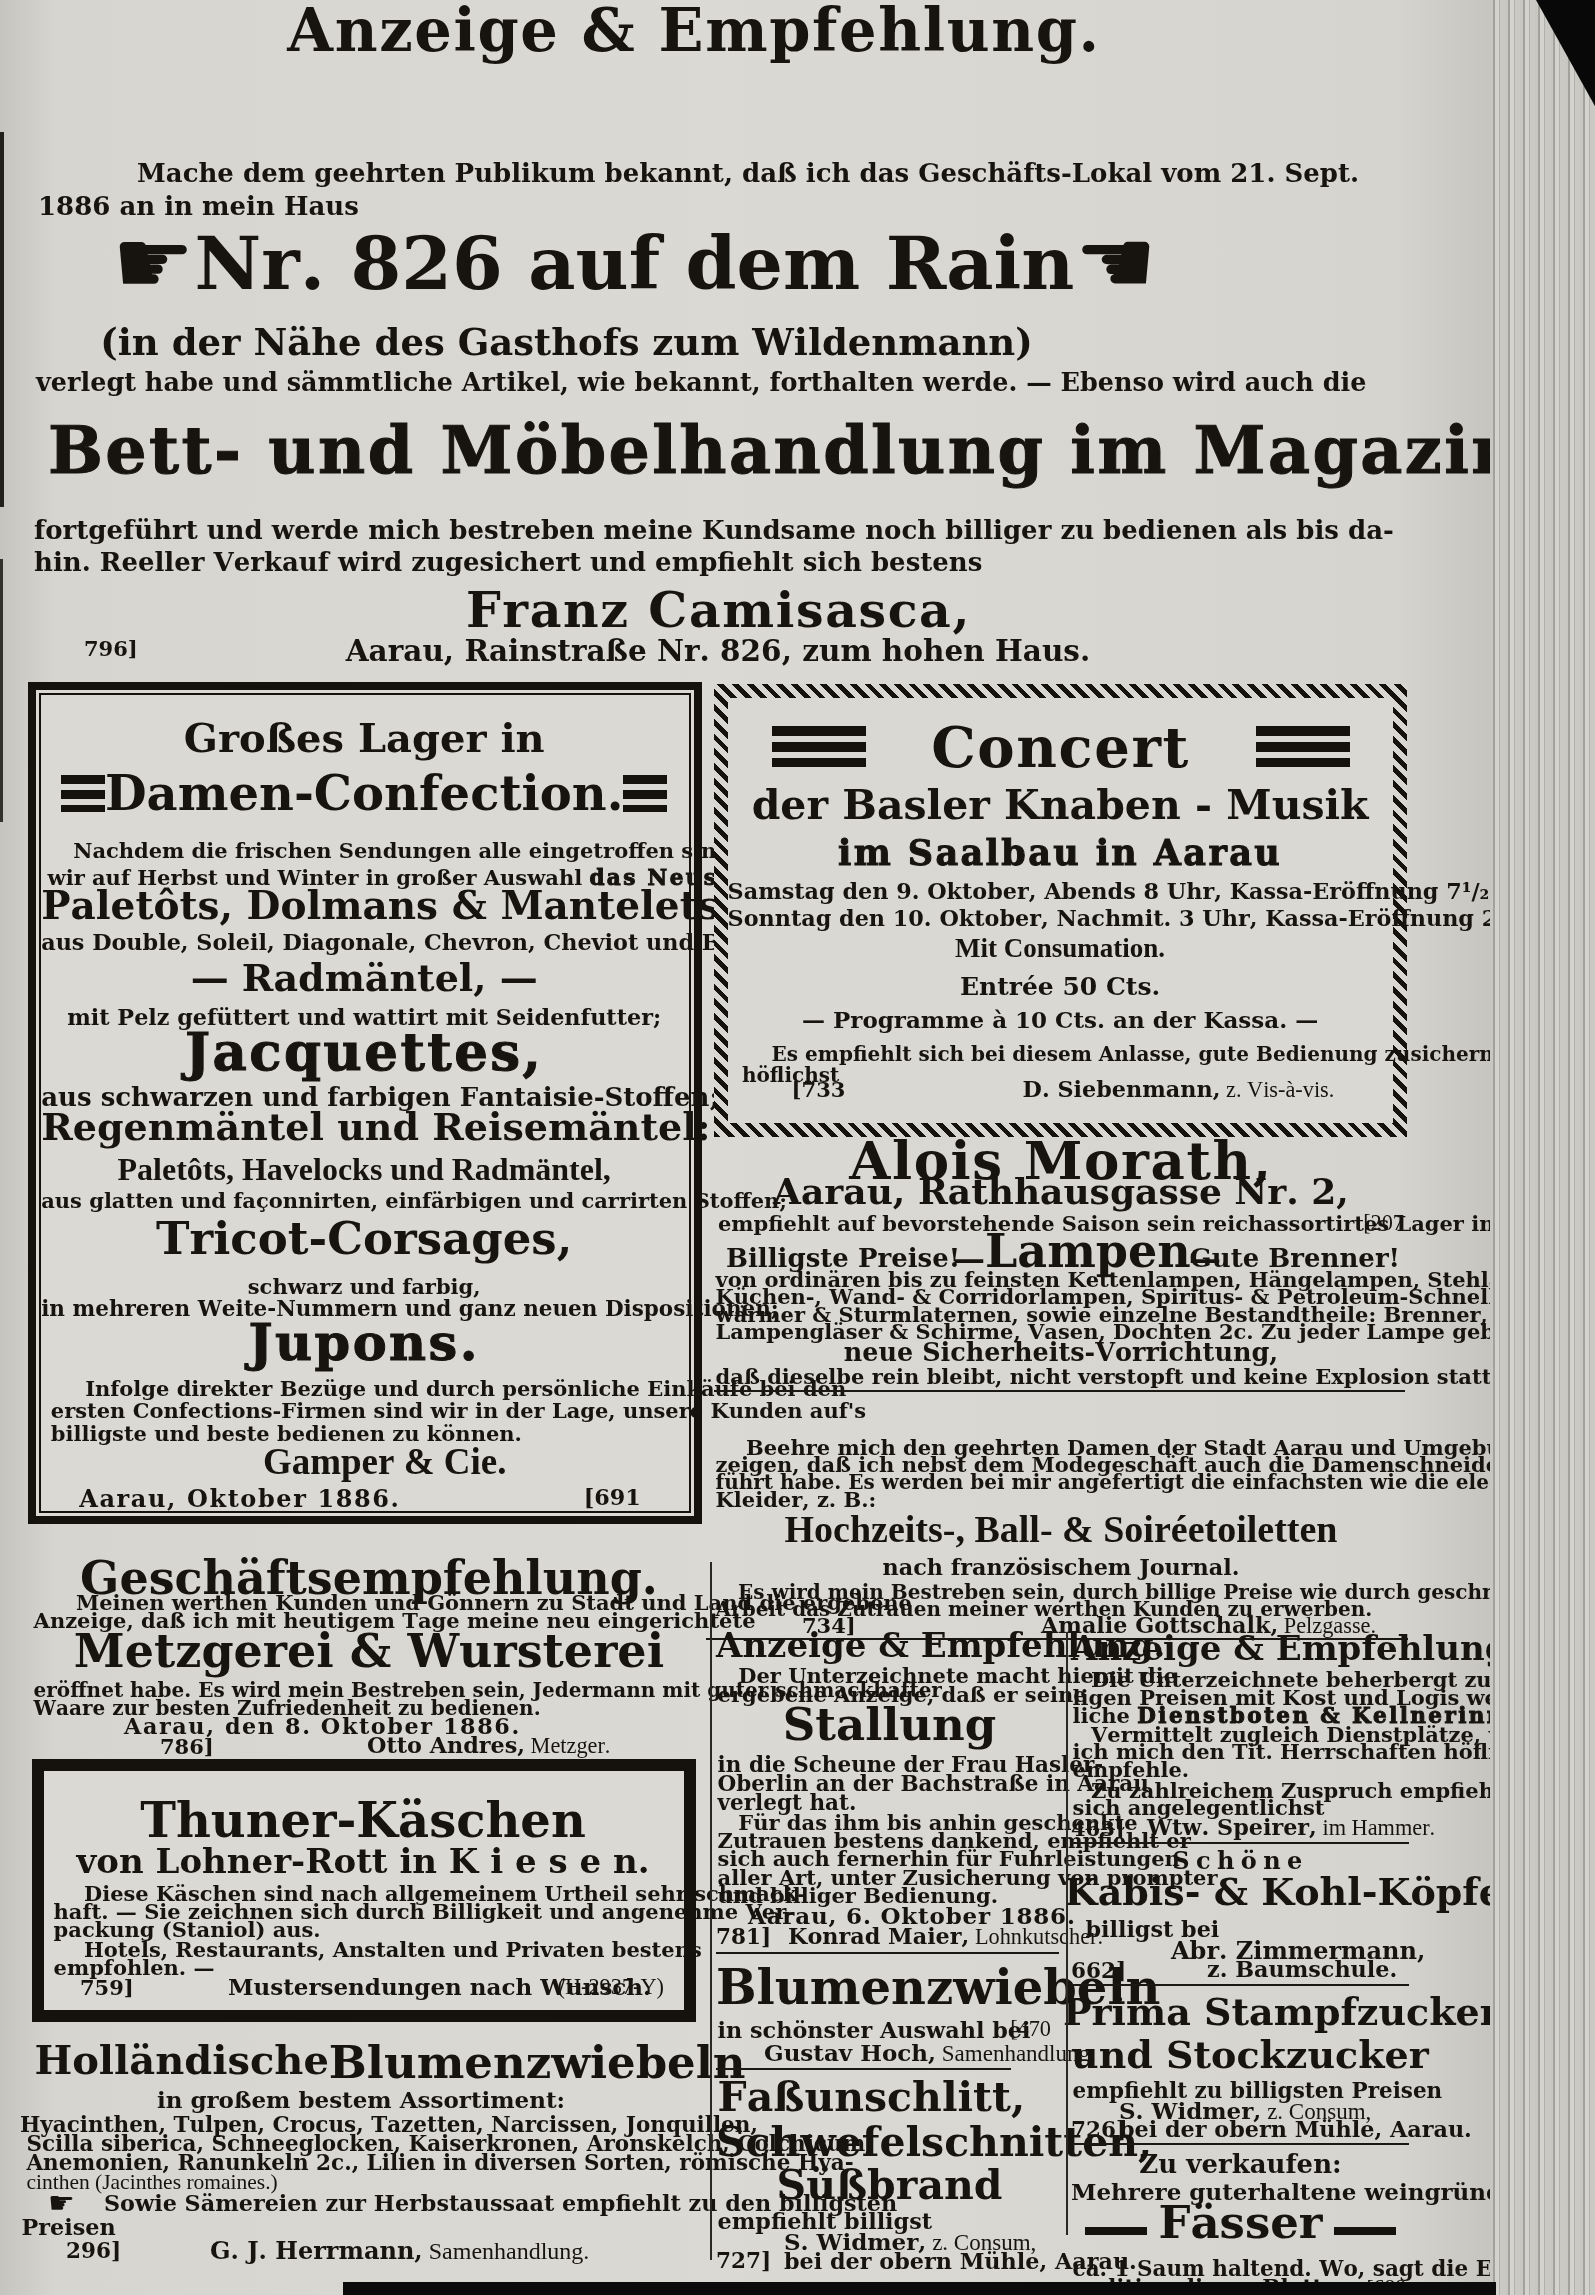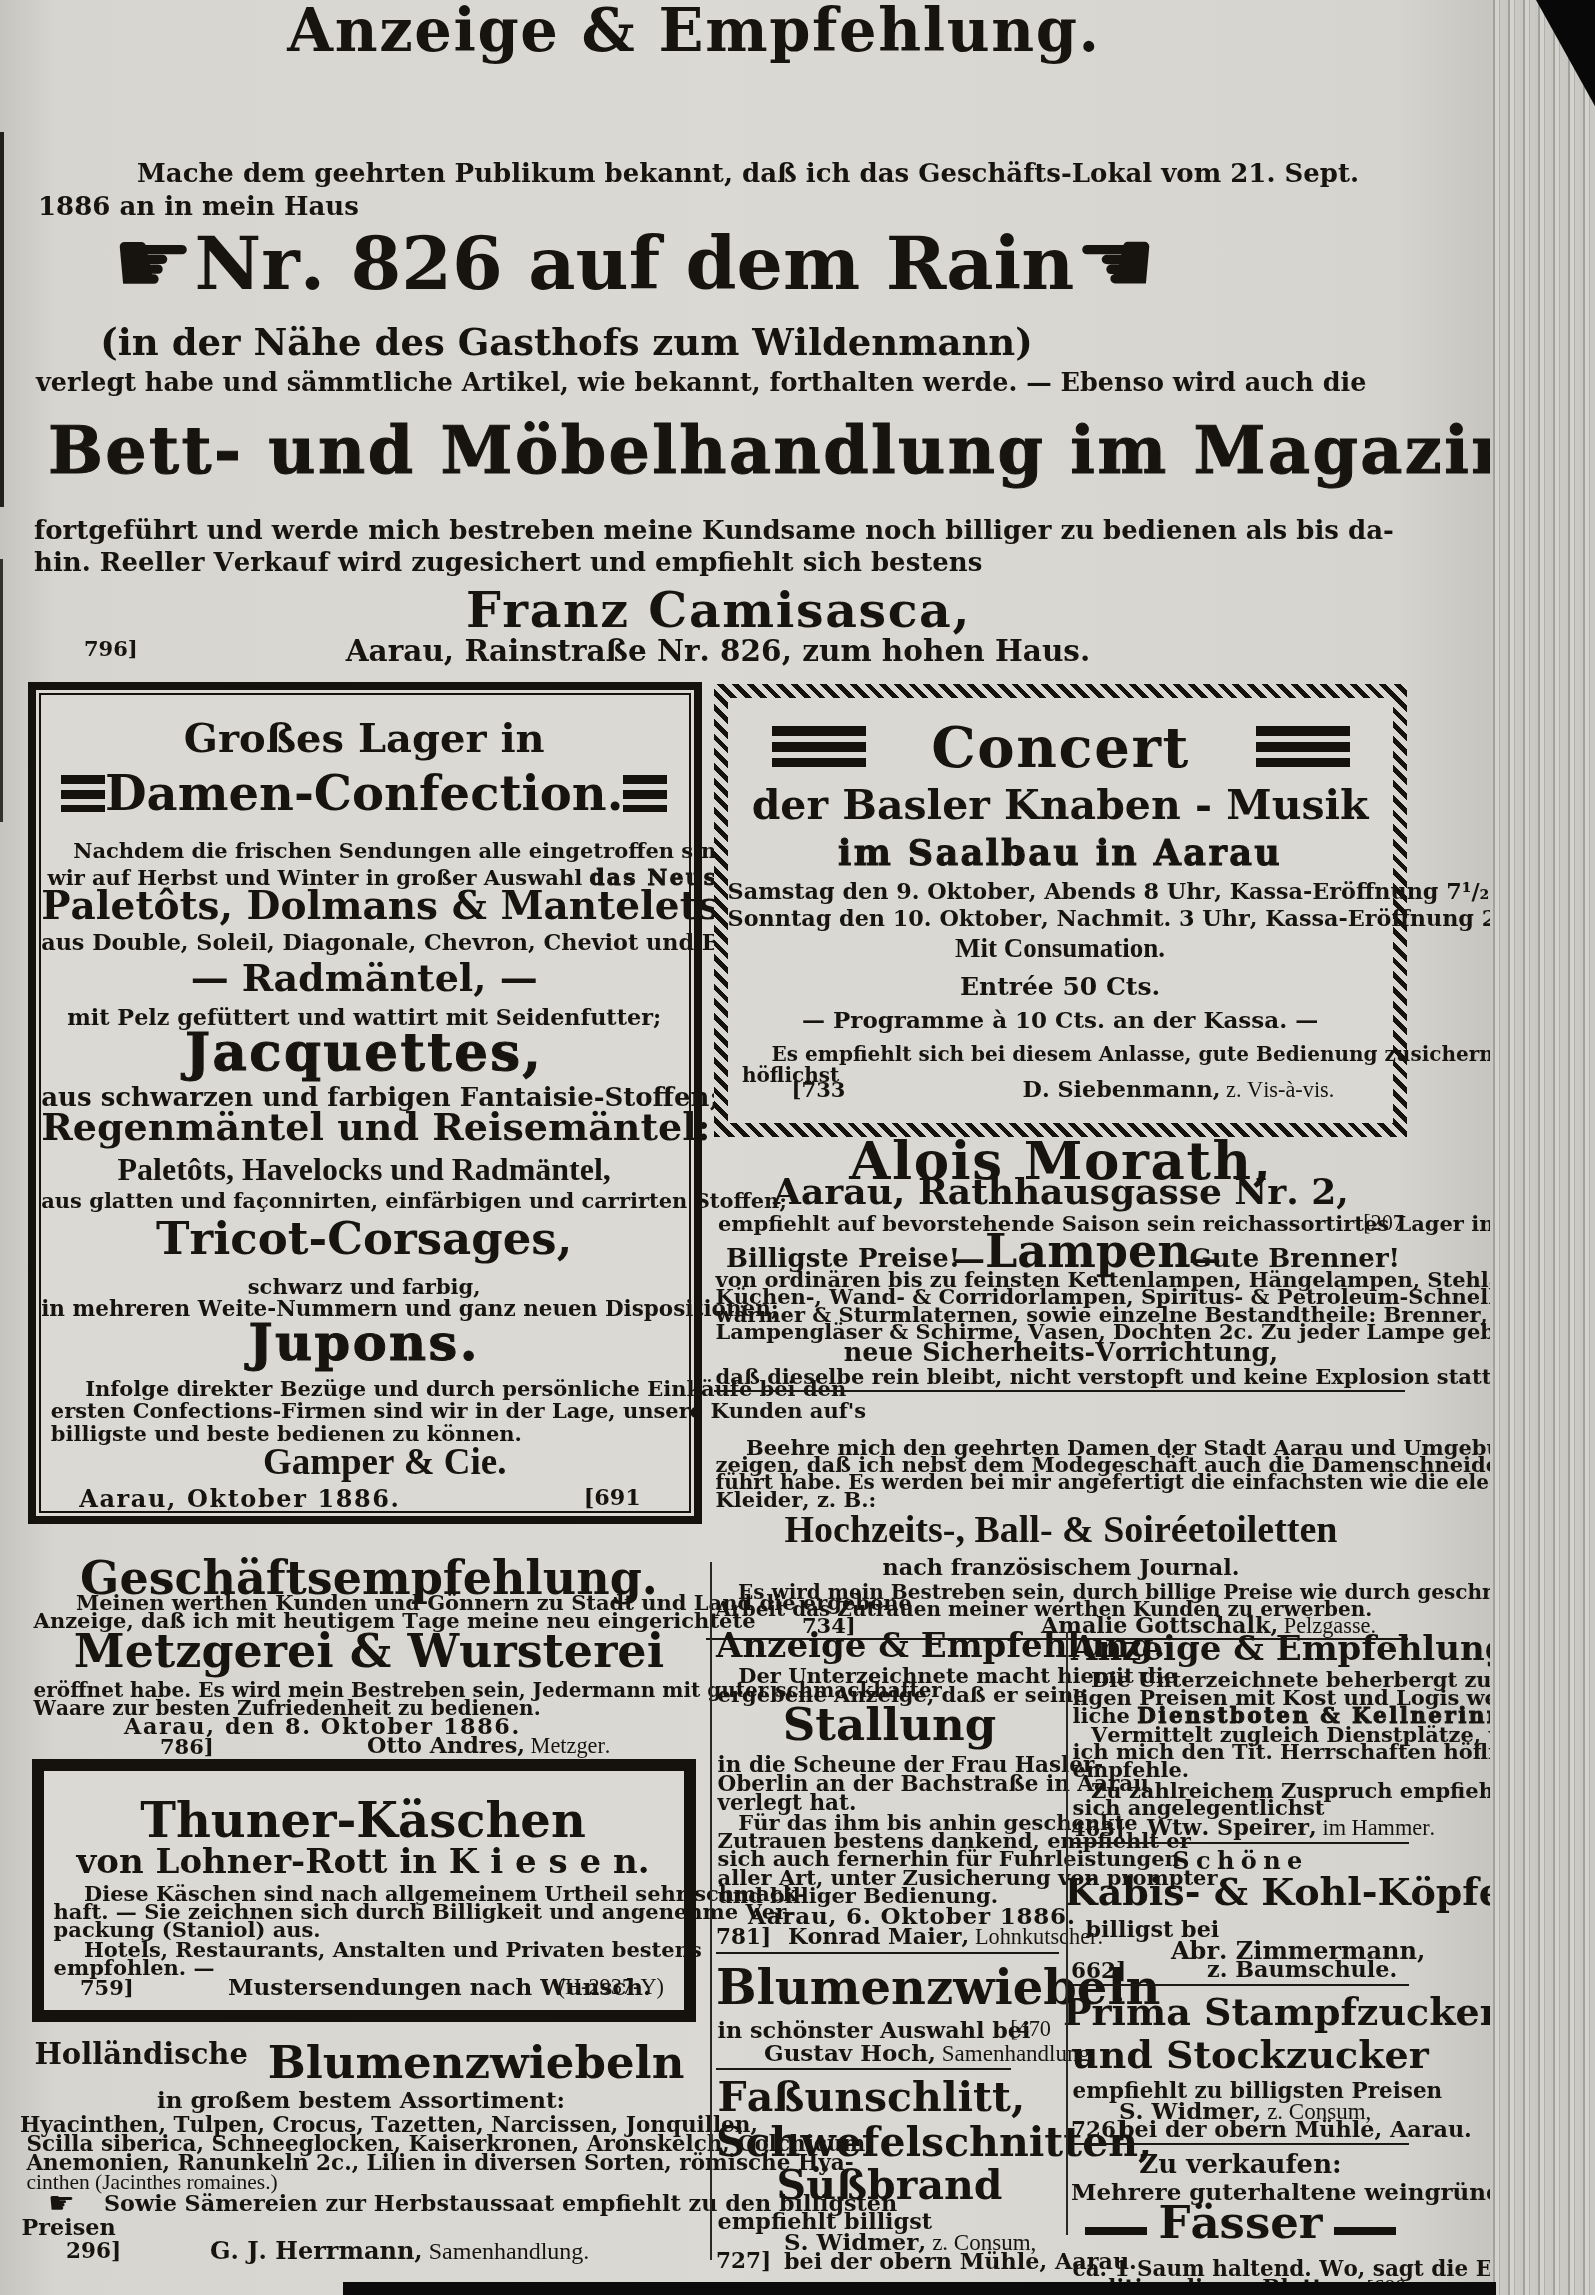--- a/index.html
+++ b/index.html
@@ -167,21 +167,21 @@
       <div class="t frak" style="left:40px;top:168px;font-size:21px">Hotels, Restaurants, Anstalten und Privaten bestens</div>
       <div class="t frak" style="left:9.6px;top:186px;font-size:21px">empfohlen. —</div>
       <div class="t frak" style="left:36px;top:206px;font-size:21px">759]</div>
       <div class="t frak" style="left:184px;top:204px;font-size:23px">Mustersendungen nach Wunsch.</div>
       <div class="t lite" style="right:20px;top:204px;font-size:22.3px">(H-2937-Y)</div>
     </div>
   </div>
 
   <div class="t" style="left:20px;top:2039px;width:682px;height:231px">
     <div class="t" style="left:14.4px;top:0;width:650px;display:flex;justify-content:space-between">
-      <span class="frak" style="font-size:29px">Holländische</span>
+      <span class="frak" style="font-size:40px">Holländische</span>
       <span class="frak" style="font-size:45px">Blumenzwiebeln</span>
     </div>
     <div class="t c frak" style="left:0;top:49px;width:682px;font-size:23px">in großem bestem Assortiment:</div>
     <div class="t c frak" style="left:0;top:75px;width:682px;font-size:21.5px">Hyacinthen, Tulpen, Crocus, Tazetten, Narcissen, Jonquillen,</div>
     <div class="t frak" style="left:6.4px;top:94px;font-size:21.5px">Scilla siberica, Schneeglocken, Kaiserkronen, Aronskelch, Colchicum,</div>
     <div class="t frak" style="left:6.4px;top:113px;font-size:21.5px">Anemonien, Ranunkeln 2c., Lilien in diversen Sorten, römische Hya-</div>
     <div class="t lite" style="left:6.4px;top:132px;font-size:21.5px">cinthen (Jacinthes romaines.)</div>
     <div class="hand t" style="left:28px;top:148px;font-size:30px">☛</div>
     <div class="t frak" style="left:84px;top:153px;font-size:22.3px">Sowie Sämereien zur Herbstaussaat empfiehlt zu den billigsten</div>
     <div class="t frak" style="left:1.6px;top:177px;font-size:22.3px">Preisen</div>

